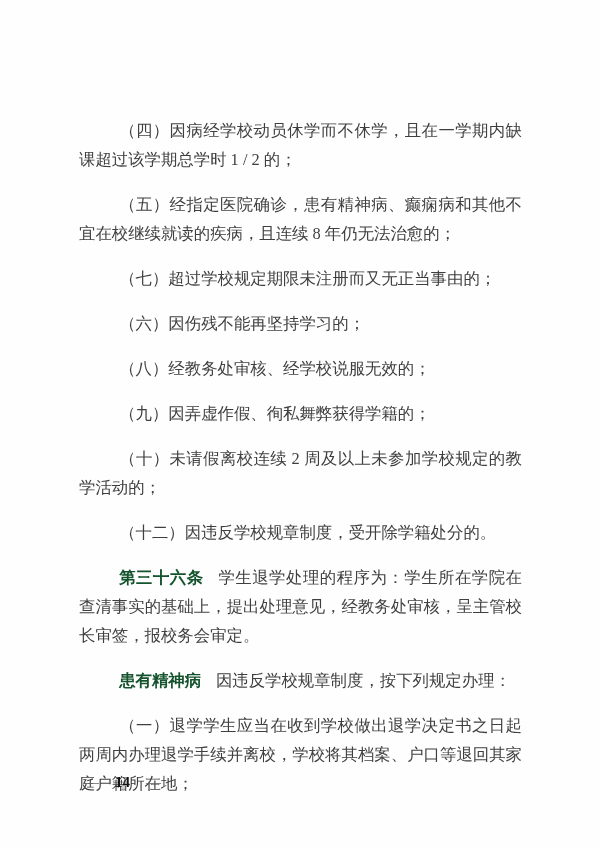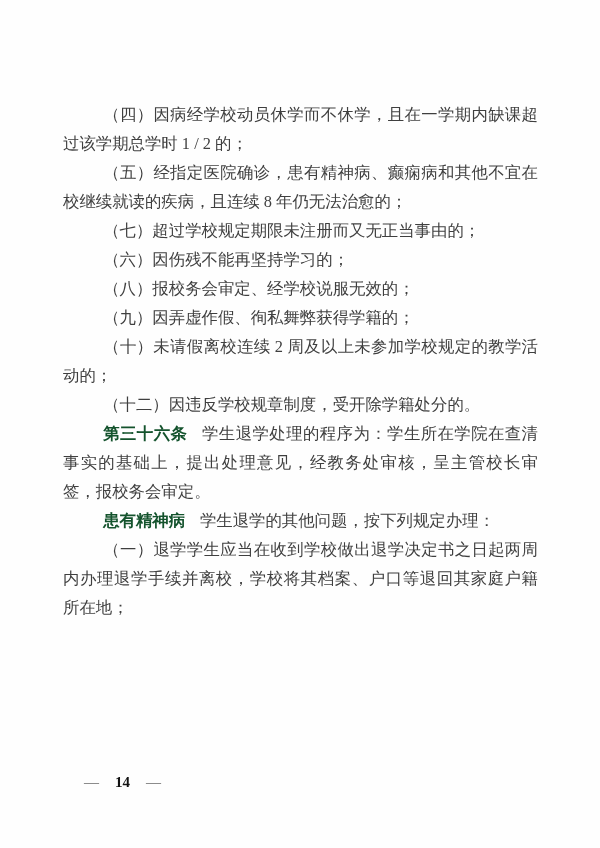--- a/index.html
+++ b/index.html
@@ -19,21 +19,21 @@
   .text-block {
     position: absolute;
     left: 63px;
     top: 100px;
     width: 475px;
     font-size: 16.4px;
     line-height: 29px;
     text-align: justify;
   }
   .text-block p {
-    margin: 0;
+    margin: 16px;
     padding: 0;
     text-indent: 2.45em;
   }
   .lead {
     font-weight: 700;
     color: #14532d;
     margin-right: 0.9em;
   }
   .lead:empty {
     display: none;
@@ -63,23 +63,23 @@
 </style>
 </head>
 <body>
 
 <div class="page">
   <div class="text-block">
     <p><span class="para-text">（四）因病经学校动员休学而不休学，且在一学期内缺课超过该学期总学时 1 / 2 的；</span></p>
     <p><span class="para-text">（五）经指定医院确诊，患有精神病、癫痫病和其他不宜在校继续就读的疾病，且连续 8 年仍无法治愈的；</span></p>
     <p><span class="para-text">（七）超过学校规定期限未注册而又无正当事由的；</span></p>
     <p><span class="para-text">（六）因伤残不能再坚持学习的；</span></p>
-    <p><span class="para-text">（八）报校务会审定、经学校说服无效的；</span></p>
+    <p><span class="para-text">（八）经教务处审核、经学校说服无效的；</span></p>
     <p><span class="para-text">（九）因弄虚作假、徇私舞弊获得学籍的；</span></p>
     <p><span class="para-text">（十）未请假离校连续 2 周及以上未参加学校规定的教学活动的；</span></p>
     <p><span class="para-text">（十二）因违反学校规章制度，受开除学籍处分的。</span></p>
     <p><span class="lead">第三十六条</span><span class="para-text">学生退学处理的程序为：学生所在学院在查清事实的基础上，提出处理意见，经教务处审核，呈主管校长审签，报校务会审定。</span></p>
-    <p><span class="lead">患有精神病</span><span class="para-text">学生退学的其他问题，按下列规定办理：</span></p>
+    <p><span class="lead">患有精神病</span><span class="para-text">因违反学校规章制度，按下列规定办理：</span></p>
     <p><span class="para-text">（一）退学学生应当在收到学校做出退学决定书之日起两周内办理退学手续并离校，学校将其档案、户口等退回其家庭户籍所在地；</span></p>
   </div>
 
   <div class="footer"><span class="dash">—</span><span class="pagenum">14</span><span class="dash">—</span></div>
 </div>
 
 </body></html>

